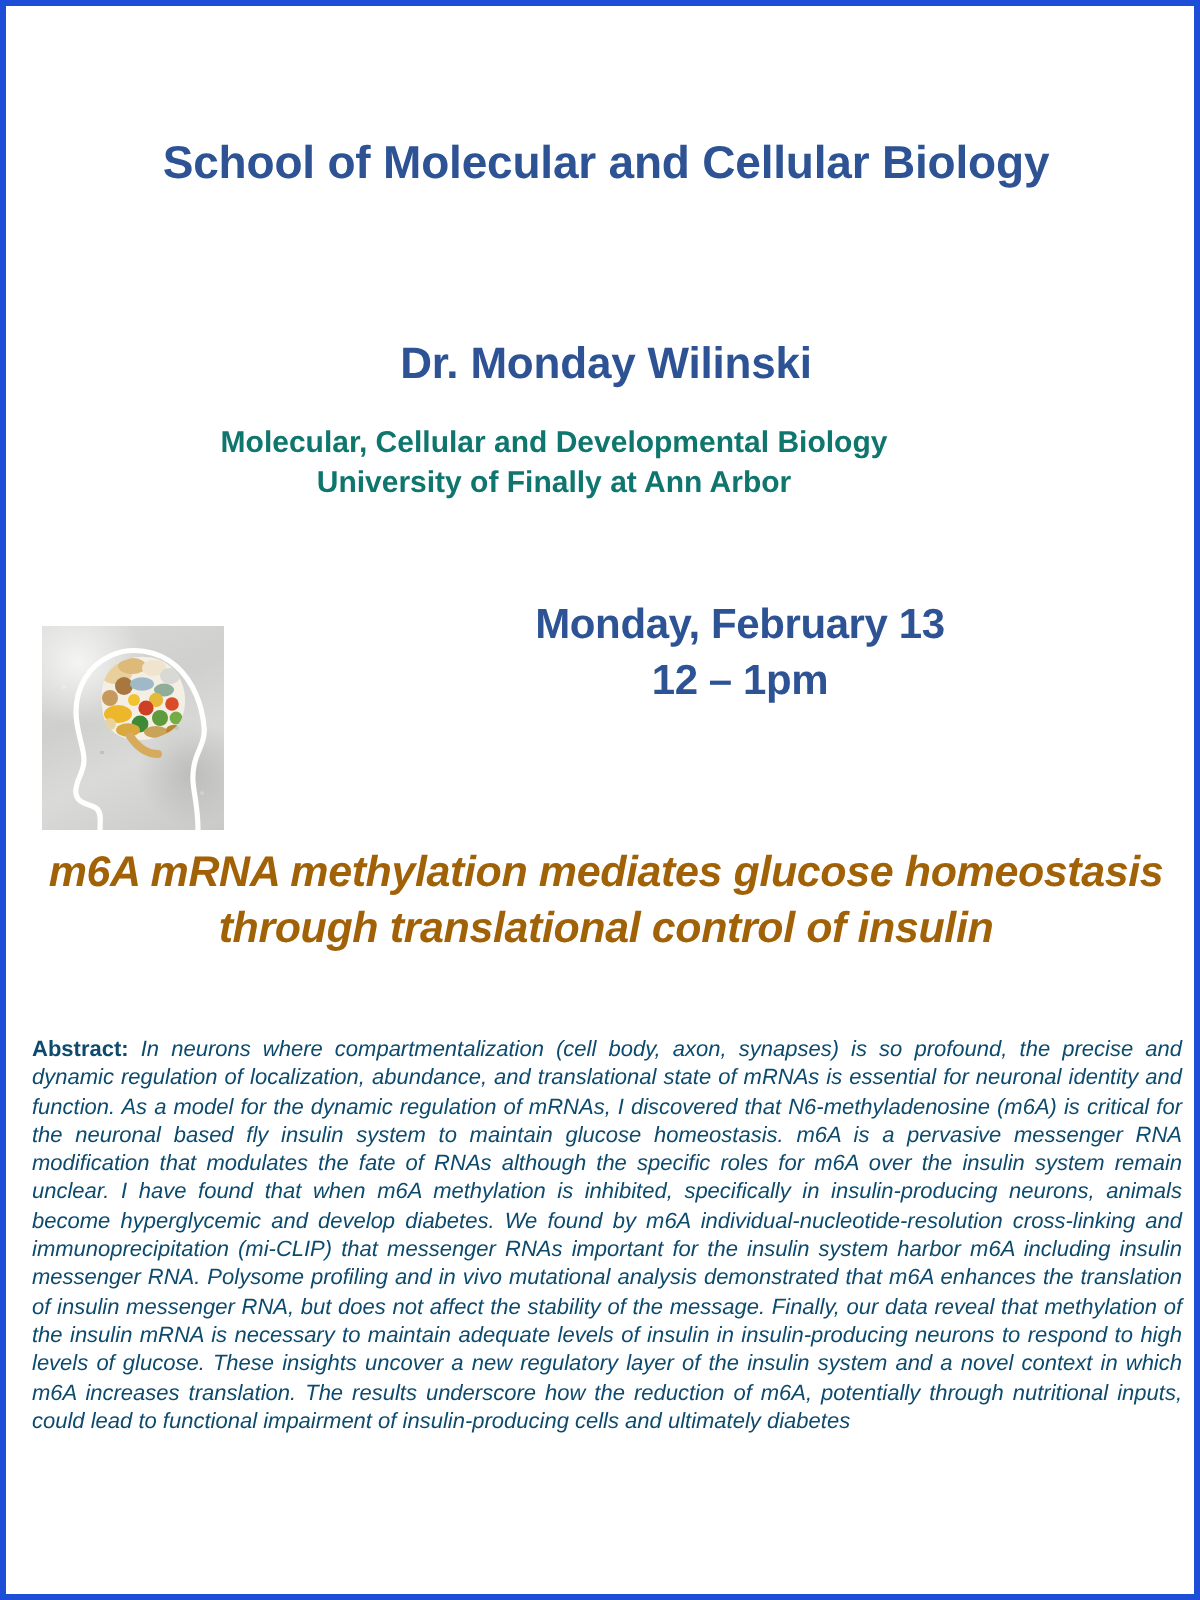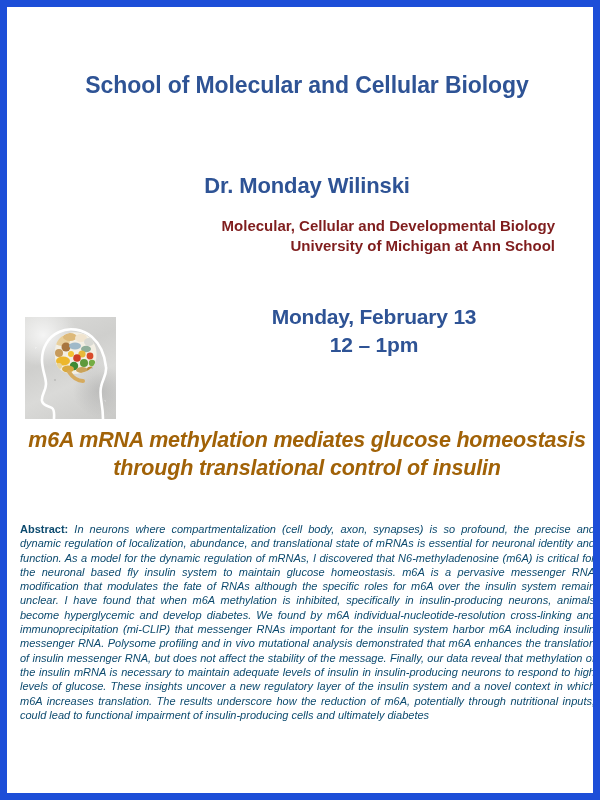--- a/index.html
+++ b/index.html
@@ -9,21 +9,21 @@
     background: #ffffff;
   }
   body {
     font-family: "Liberation Sans", sans-serif;
   }
   #page {
     position: relative;
     width: 600px;
     height: 800px;
     background: #ffffff;
-    border: 7px solid #1d4ed8;
+    border: 3px solid #1d4ed8;
     box-sizing: border-box;
     overflow: hidden;
   }
 
   
   .header-block {
     position: absolute;
     left: 0;
     top: 66px;
     width: 600px;
@@ -54,24 +54,24 @@
     font-size: 22px;
     font-weight: bold;
     color: #2e5395;
     letter-spacing: -0.1px;
   }
   .affiliation {
     position: absolute;
     left: 0;
     top: 209px;
     width: 548px;
-    text-align: right;
+    text-align: center;
     font-size: 15px;
     font-weight: bold;
-    color: #7f1d1d;
+    color: #0f766e;
     line-height: 1.33;
   }
 
   
   .when-block {
     position: absolute;
     left: 132px;
     top: 296px;
     width: 470px;
     text-align: center;
@@ -156,21 +156,21 @@
 <div id="page">
 
   <div class="header-block">
     <div class="school-line">School of Molecular and Cellular Biology</div>
   </div>
 
   <div class="speaker-name">Dr. Monday Wilinski</div>
 
   <div class="affiliation">
     <div>Molecular, Cellular and Developmental Biology</div>
-    <div>University of Michigan at Ann School</div>
+    <div>University of Finally at Ann Arbor</div>
   </div>
 
   <div class="when-block">
     <div class="date-line">Monday, February 13</div>
     <div class="time-line">12 – 1pm</div>
   </div>
 
   <div class="photo">
     <div class="grain"></div>
     <svg viewBox="0 0 91 102" width="91" height="102">

